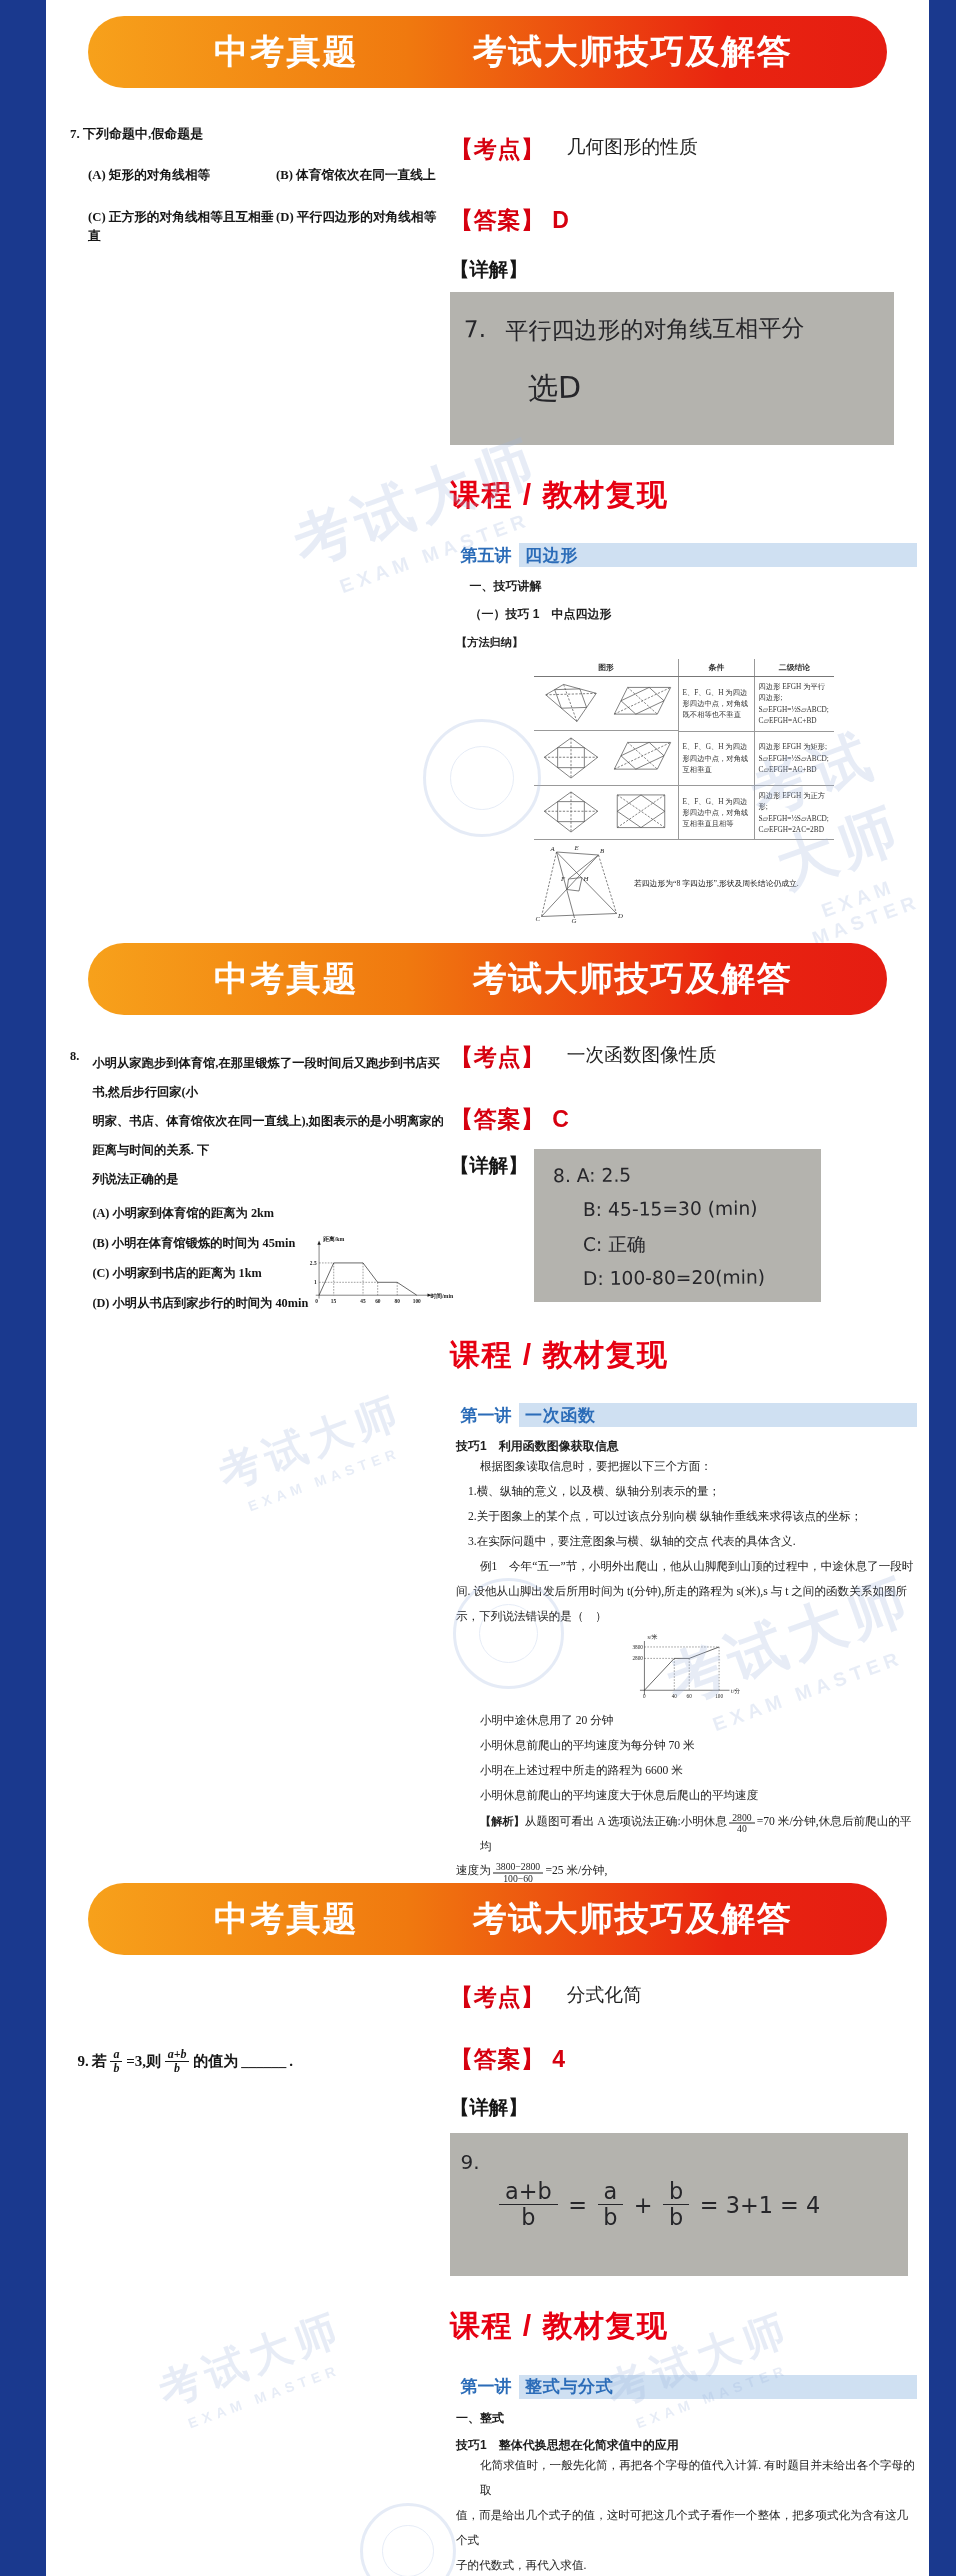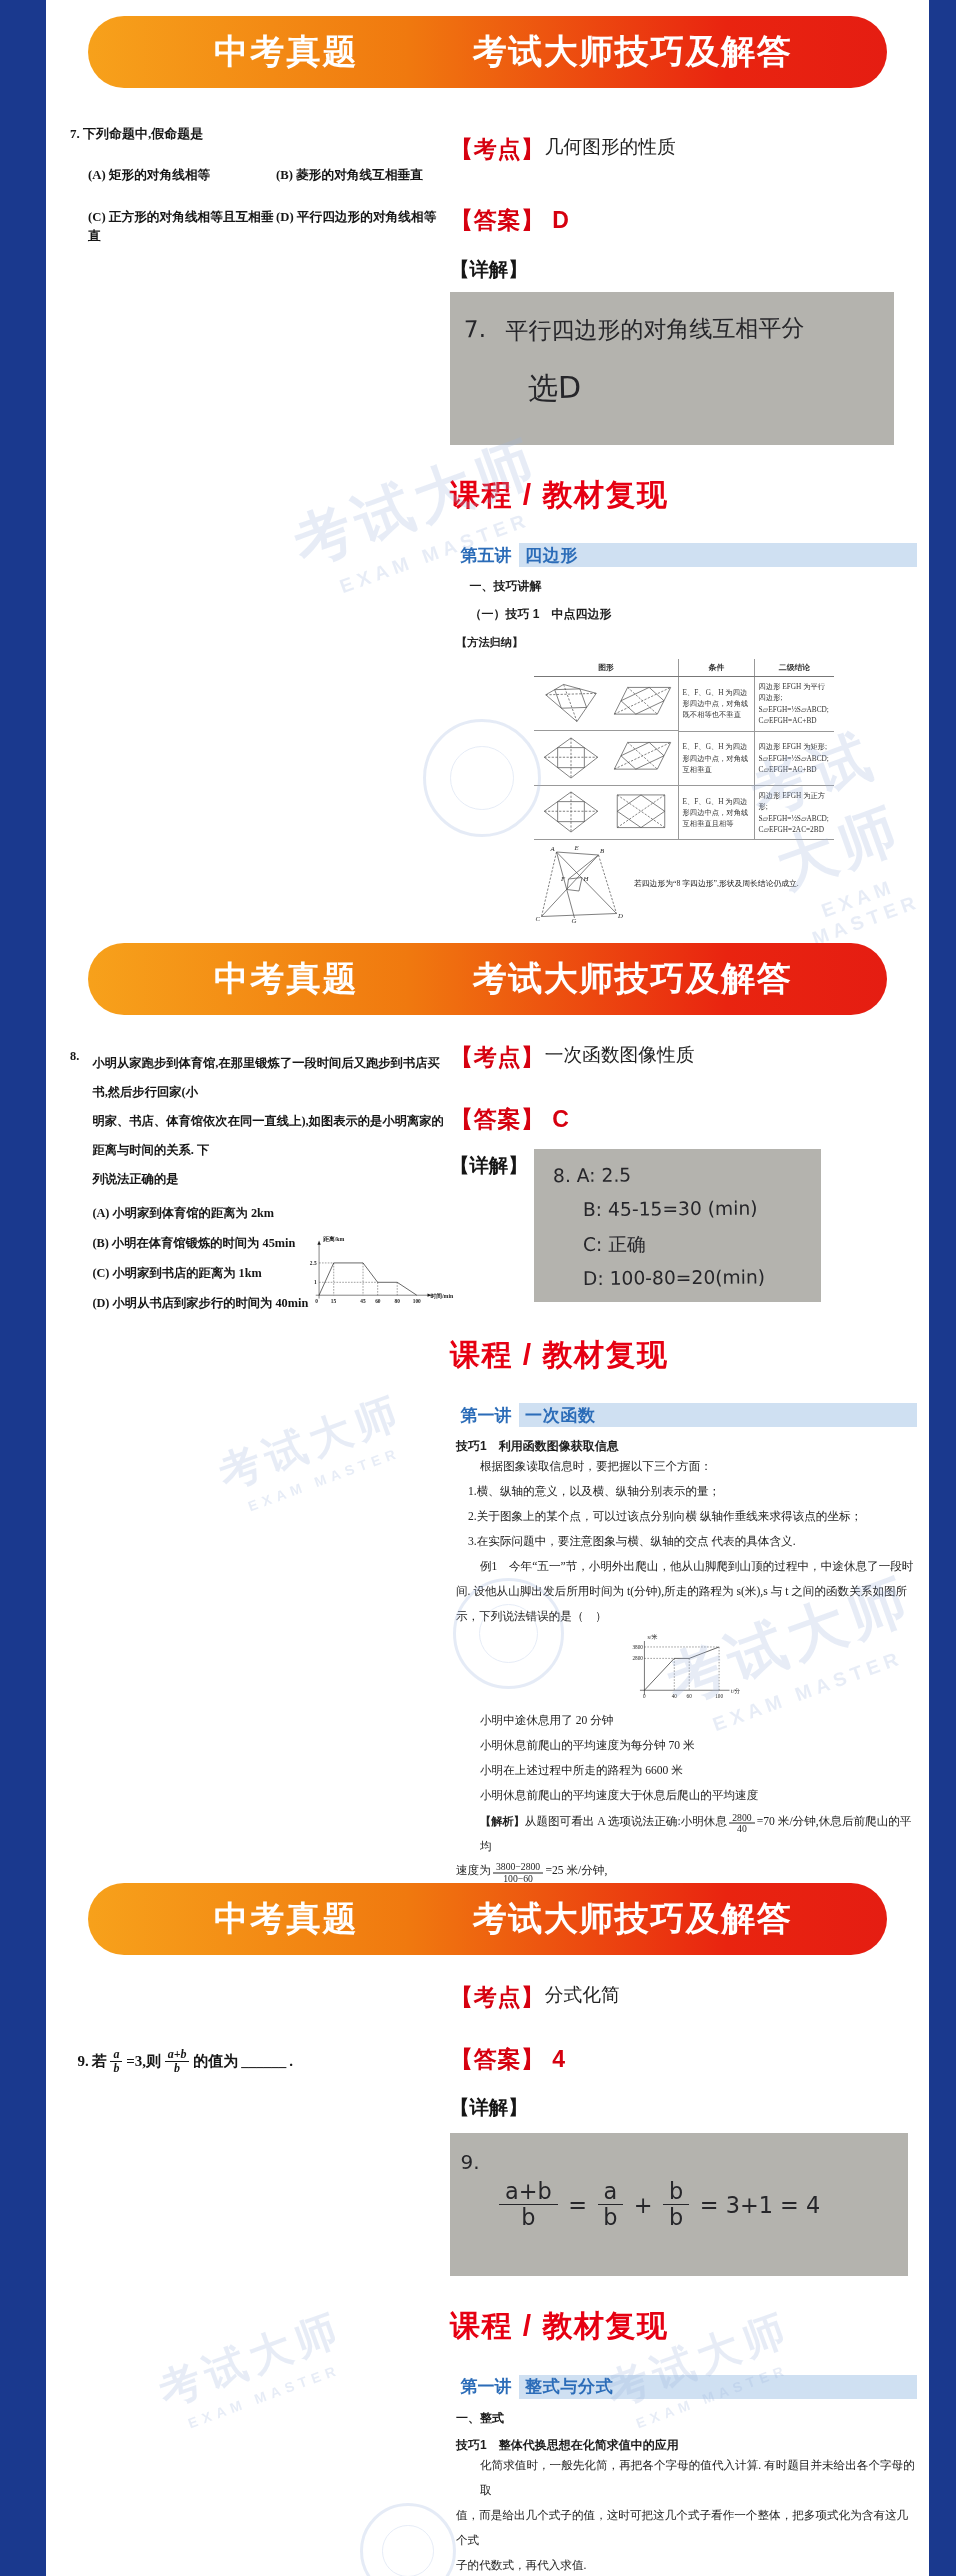--- a/index.html
+++ b/index.html
@@ -36,21 +36,21 @@
   .fr .n{border-bottom:0.7px solid currentColor;padding:0 3px;text-align:center;display:block;}
   .fr .d{display:block;text-align:center;}
   .q-fr{font-size:12px;font-style:italic;}
   .inline-fr{font-size:9.7px;transform:translateY(1.5px);}
   .hand-fr{font-size:22.4px;margin:0 6px;}
   .hand-fr .n{border-bottom:1.5px solid #26262a;padding:0 6px;}
   
   .kd-row{display:flex;align-items:flex-start;margin-top:46px;}
   .sec2 .kd-row,.sec3 .kd-row{margin-top:27px;}
   .tag{color:#d6000f;font-weight:800;font-size:23px;letter-spacing:0.7px;flex:none;}
-  .kd-text{font-size:18.7px;color:#222;margin-left:0;}
+  .kd-text{font-size:18.7px;color:#222;margin-left:22px;}
   .ans-row{display:flex;align-items:baseline;margin-top:40px;}
   .sec2 .ans-row,.sec3 .ans-row{margin-top:31px;}
   .ans-letter{color:#d6000f;font-weight:800;font-size:23px;margin-left:7.5px;}
   .xj-label{font-size:19.4px;color:#161616;margin-top:19.4px;font-weight:bold;}
   .xj-row{display:flex;align-items:flex-start;margin-top:13.5px;}
   .xj-row .xj-label{margin-top:3px;flex:none;}
   
   .hand-img{background:#b4b3ae;color:#26262a;font-family:"DejaVu Sans",sans-serif;box-sizing:border-box;}
   .hand1{width:444px;height:153px;margin-top:9px;padding:22.4px 15px 0 13.5px;}
   .hand1 .l1{font-size:23px;display:flex;transform:rotate(-0.6deg);}
@@ -142,21 +142,21 @@
         <span class="bl">中考真题</span>
         <span class="br">考试大师技巧及解答</span>
       </div>
       <div class="row">
         <div class="col-l">
           <div class="qtext q7">
             <span>7.</span>
             <span>下列命题中,假命题是</span>
             <div class="q7-opts">
               <span>(A) 矩形的对角线相等</span>
-              <span>(B) 菱形的对角线互相垂直</span>
+              <span>(B) 体育馆依次在同一直线上</span>
               <span>(C) 正方形的对角线相等且互相垂直</span>
               <span>(D) 平行四边形的对角线相等</span>
             </div>
           </div>
         </div>
         <div class="col-r">
           <div class="kd-row">
             <span class="tag">【考点】</span>
             <span class="kd-text">几何图形的性质</span>
           </div>

